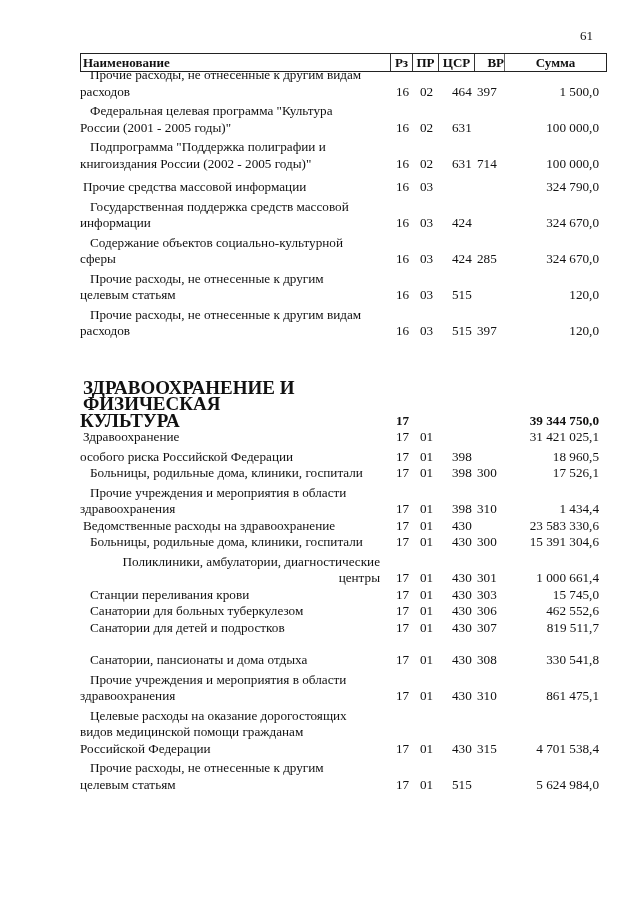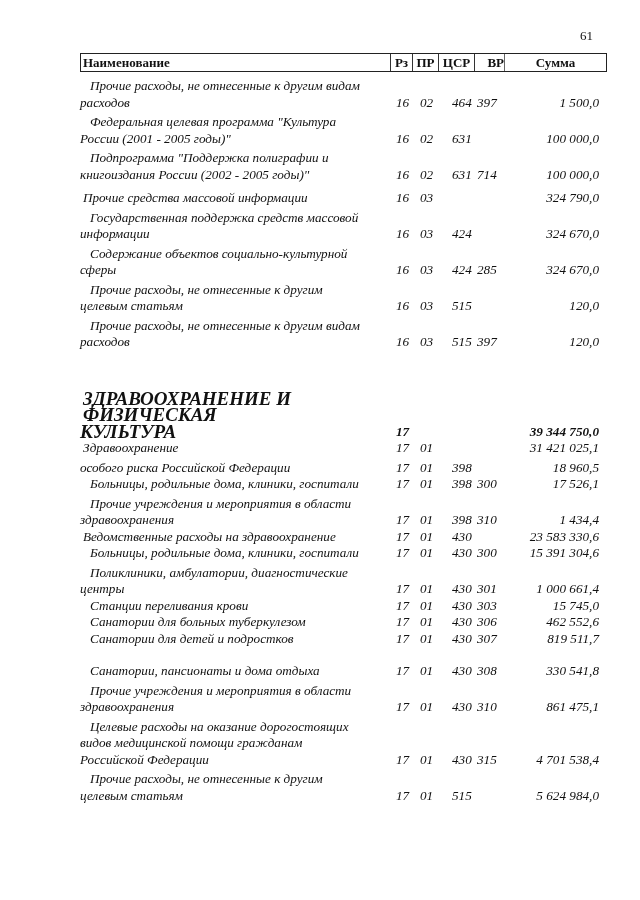--- a/index.html
+++ b/index.html
@@ -20,21 +20,21 @@
   .table-header .hc {
     box-sizing: border-box; line-height: 17px; padding-left: 2px;
   }
   .hc.name { width: 310px; border-right: 1.2px solid #333; }
   .hc.rz { width: 22px; border-right: 1.2px solid #333; text-align: center; padding-left: 0; }
   .hc.pr { width: 26px; border-right: 1.2px solid #333; text-align: center; padding-left: 0; }
   .hc.csr { width: 36px; border-right: 1.2px solid #333; text-align: center; padding-left: 0; }
   .hc.vr { width: 30px; border-right: 1.2px solid #666; text-align: right; padding-left: 0; }
   .hc.sum { flex: 1; text-align: center; padding-left: 0; }
 
-  .rows { position: absolute; left: 80px; top: 78px; width: 527px; font-style: italic; }
+  .rows { position: absolute; left: 80px; top: 67px; width: 527px; }
   .row { position: relative; }
   .row .name {
     width: 300px; line-height: 16.5px;
   }
   .row .name .l1 { display: block; padding-left: 10px; }
   .row .name .ln { display: block; }
   .row .codes {
     position: absolute; bottom: 0; left: 312px; height: 16.5px; line-height: 16.5px;
     width: 215px;
   }
@@ -244,21 +244,21 @@
         <span class="l1">Больницы, родильные дома, клиники, госпитали</span>
       </div>
       <div class="codes">
         <span class="rz">17</span>
         <span class="pr">01</span>
         <span class="csr">430</span>
         <span class="vr">300</span>
         <span class="sum">15 391 304,6</span>
       </div>
     </div>
-    <div class="row" style="margin-top: 3px;">
+    <div class="row" style="margin-top: 3px; text-align: right;">
       <div class="name">
         <span class="l1">Поликлиники, амбулатории, диагностические</span>
         <span class="ln">центры</span>
       </div>
       <div class="codes">
         <span class="rz">17</span>
         <span class="pr">01</span>
         <span class="csr">430</span>
         <span class="vr">301</span>
         <span class="sum">1 000 661,4</span>

